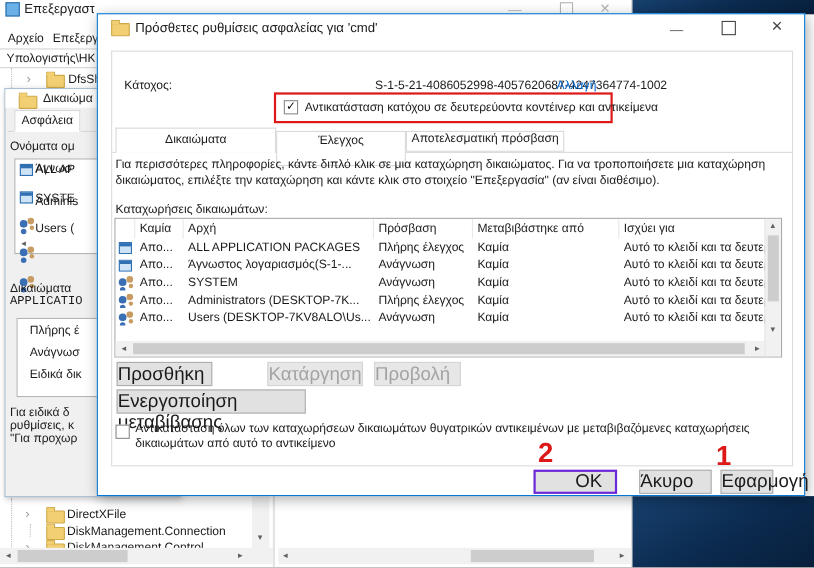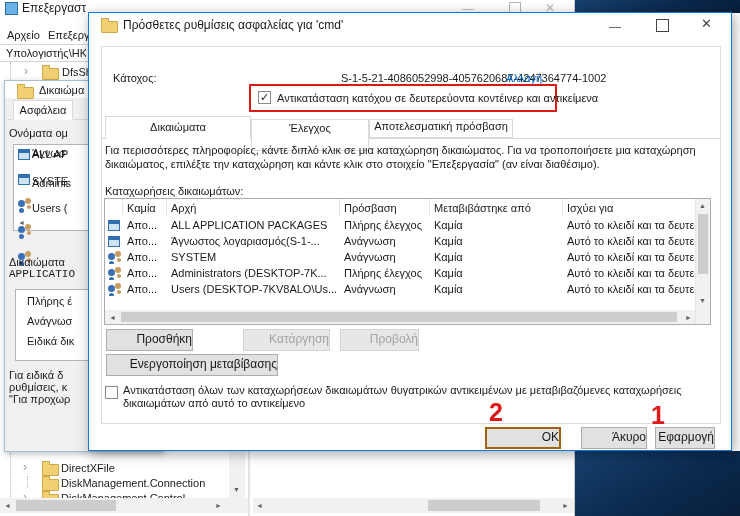--- a/index.html
+++ b/index.html
@@ -5,23 +5,23 @@
   html,body{margin:0;padding:0;background:#888;}
   #screen{position:relative;width:740px;height:516px;overflow:hidden;background:#fff;
           font-family:"Liberation Sans",sans-serif;color:#1a1a1a;}
   .a{position:absolute;}
   .t11{font-size:11px;line-height:13px;white-space:nowrap;}
   .t12{font-size:12px;line-height:14px;white-space:nowrap;}
   .clip{overflow:hidden;}
   .pale{color:#b5b5b5;}
   .navy{background:linear-gradient(150deg,#17416f 0%,#0b2a4e 55%,#081f3c 100%);}
   .btn{position:absolute;box-sizing:border-box;height:22px;background:#e1e1e1;border:1px solid #adadad;
-       font-size:12px;text-align:right;line-height:19px;color:#1a1a1a;}
+       font-size:17px;text-align:left;line-height:19px;color:#1a1a1a;}
   .btn.disabled{background:#e7e7e7;border-color:#d4d4d4;color:#a3a3a3;margin-left:40px;}
-  .btn.default{border:2px solid #a16207;line-height:17px;}
+  .btn.default{border:2px solid #6d28d9;line-height:17px;padding-left:36px;}
   .cb{position:absolute;box-sizing:border-box;width:13px;height:13px;background:#fff;border:1px solid #8a8a8a;
       font-size:11px;line-height:11px;text-align:center;color:#111;}
   .tab{position:absolute;box-sizing:border-box;border:1px solid #d9d9d9;background:#fff;
        font-size:11px;text-align:center;}
   .link{color:#0066cc;}
   .red{color:#de1717;font-weight:bold;font-size:25px;line-height:25px;font-family:"Liberation Sans",sans-serif;}
   .icon-folder{position:absolute;width:15px;height:10px;background:#f3cf73;border:1px solid #cfa847;border-radius:1px;}
   .icon-folder:before{content:"";position:absolute;top:-4px;left:-1px;width:6px;height:3px;background:#f3cf73;
        border:1px solid #cfa847;border-bottom:none;border-radius:1px 1px 0 0;}
   .icon-app{position:relative;width:12px;height:11px;background:#cfe3f7;border:1px solid #2f6fb2;box-sizing:border-box;}
@@ -243,16 +243,16 @@
     <div class="btn" style="left:17px;top:341px;width:172px;">Ενεργοποίηση μεταβίβασης</div>
 
     <div class="cb" style="left:16px;top:373px;"></div>
     <div class="a" style="left:34px;top:371px;width:592px;font-size:11px;line-height:12.5px;">Αντικατάσταση όλων των καταχωρήσεων δικαιωμάτων θυγατρικών αντικειμένων με μεταβιβαζόμενες καταχωρήσεις δικαιωμάτων από αυτό το αντικείμενο</div>
 
     <div class="a red" style="left:400px;top:387px;z-index:5;">2</div>
     <div class="a red" style="left:562px;top:390px;z-index:5;">1</div>
 
     <div class="btn default" style="left:396px;top:414px;width:76px;">OK</div>
     <div class="btn" style="left:492px;top:414px;width:66px;">Άκυρο</div>
-    <div class="btn" style="left:566px;top:414px;width:60px;">Εφαρμογή</div>
+    <div class="btn" style="left:566px;top:414px;width:48px;">Εφαρμογή</div>
   </div>
 
 </div>
 
 </body></html>

